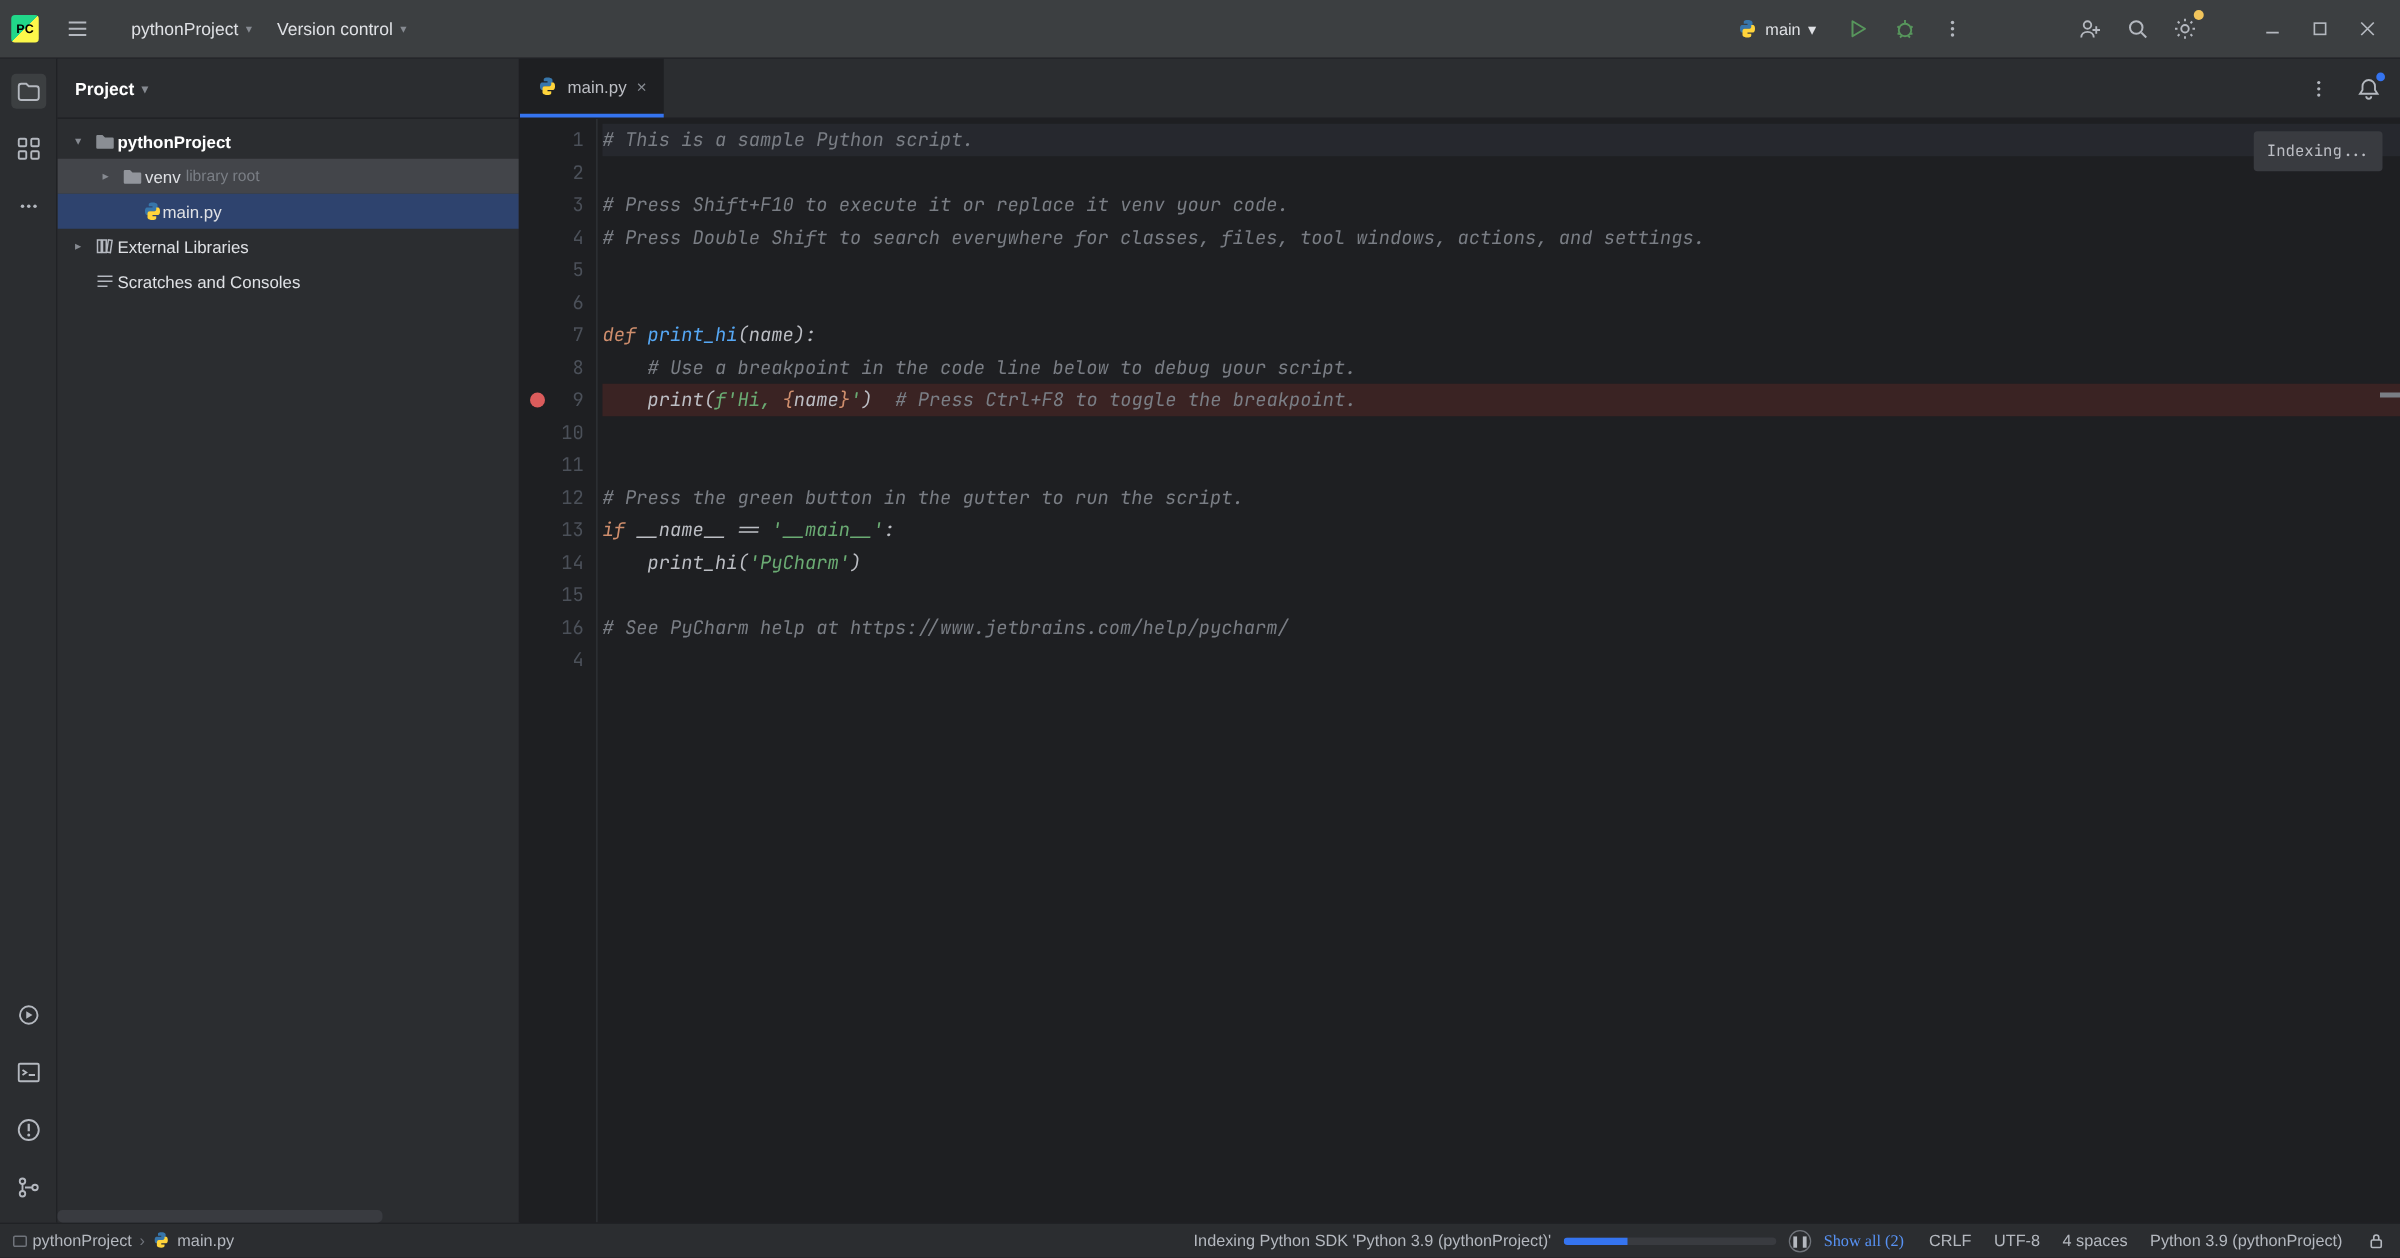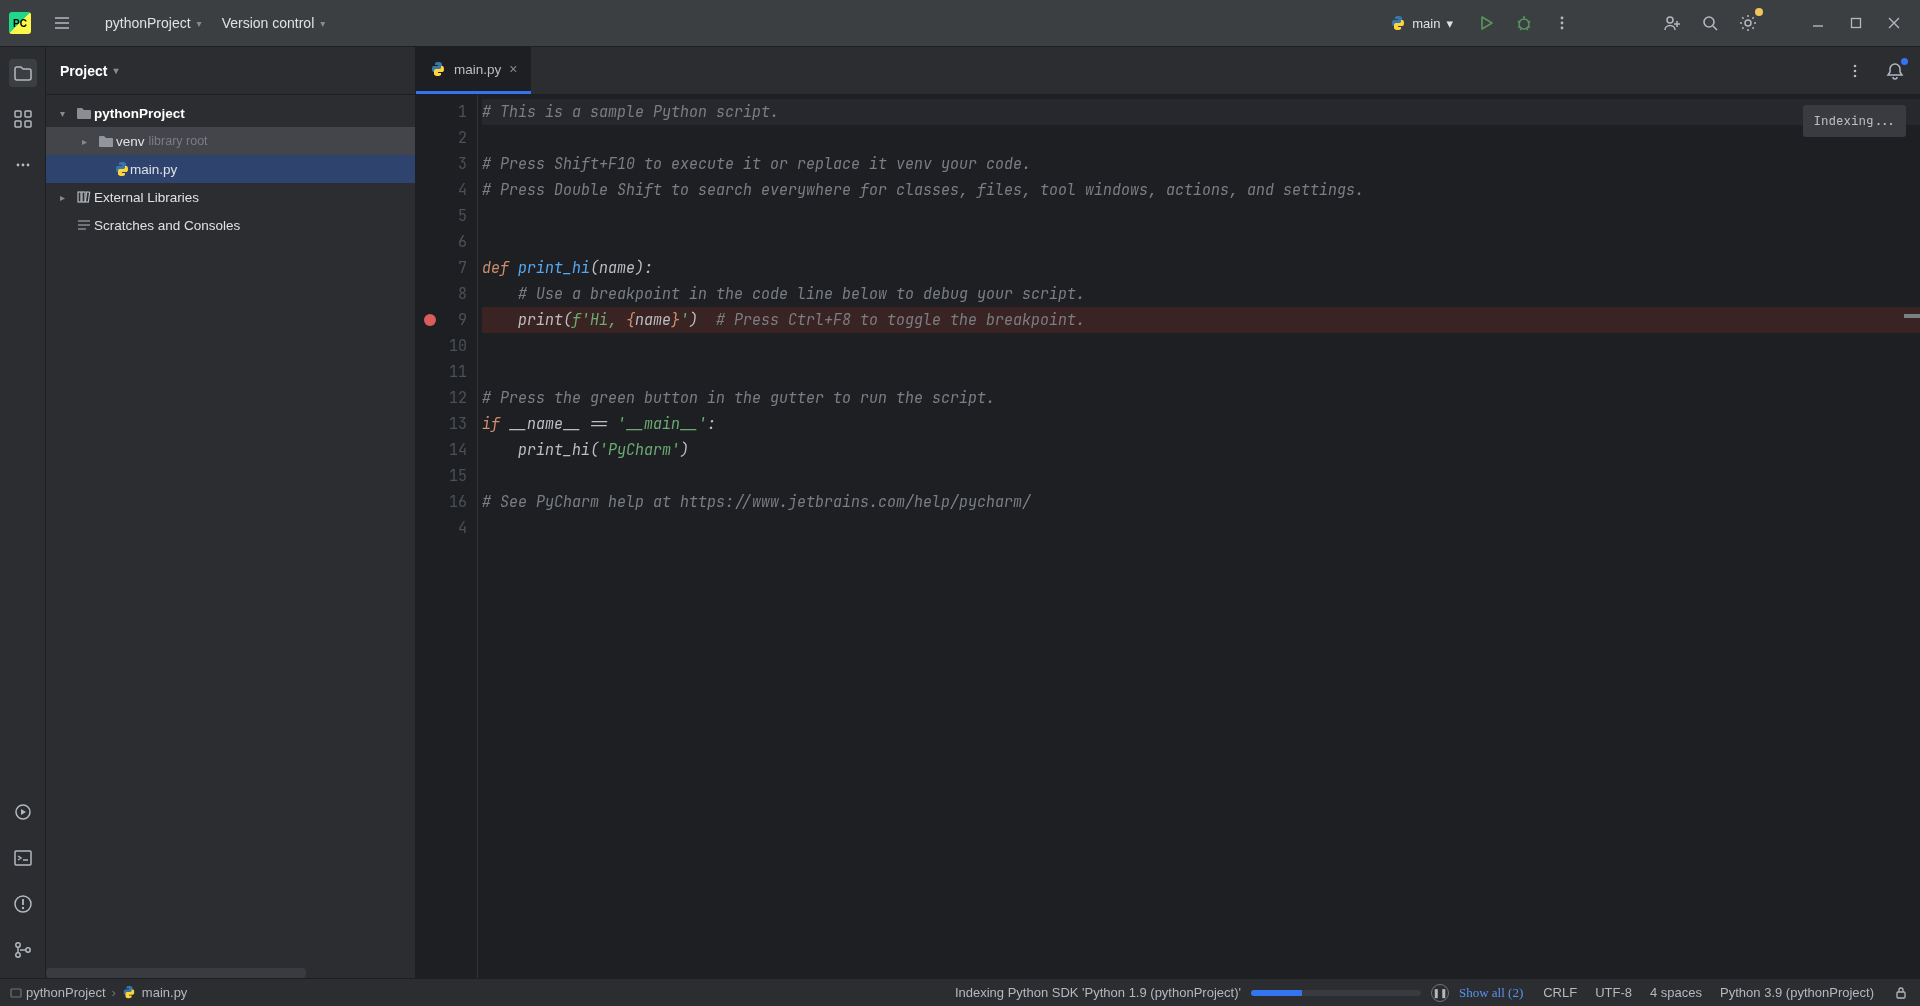--- a/index.html
+++ b/index.html
@@ -600,21 +600,21 @@
         <svg viewBox="0 0 16 16" width="14" height="14">
             <path fill="#3776ab" d="M8 1c-3 0-3 1.5-3 1.5V4h3v1H3.5S2 5 2 8s1.5 3 1.5 3H5V9.5S5 8 7 8h3s2 0 2-2V3s0-2-4-2z"></path>
             <path fill="#ffd43b" d="M8 15c3 0 3-1.5 3-1.5V12H8v-1h4.5S14 11 14 8s-1.5-3-1.5-3H11v1.5S11 8 9 8H6s-2 0-2 2v3s0 2 4 2z"></path>
           </svg>
       </span>
       <span>main.py</span>
     </span>
   </div>
   <div class="status-spacer"></div>
   <div class="status-center">
-    <span>Indexing Python SDK 'Python 1.9 (pythonProject)'</span>
+    <span>Indexing Python SDK 'Python 3.9 (pythonProject)'</span>
     <div class="progress-bar">
       <div class="progress-fill"></div>
     </div>
     <div class="pause-btn">❚❚</div>
     <span class="status-link">Show all (2)</span>
   </div>
   <div style="width:20px"></div>
   <div class="status-right">
     <span>CRLF</span>
     <span>UTF-8</span>

